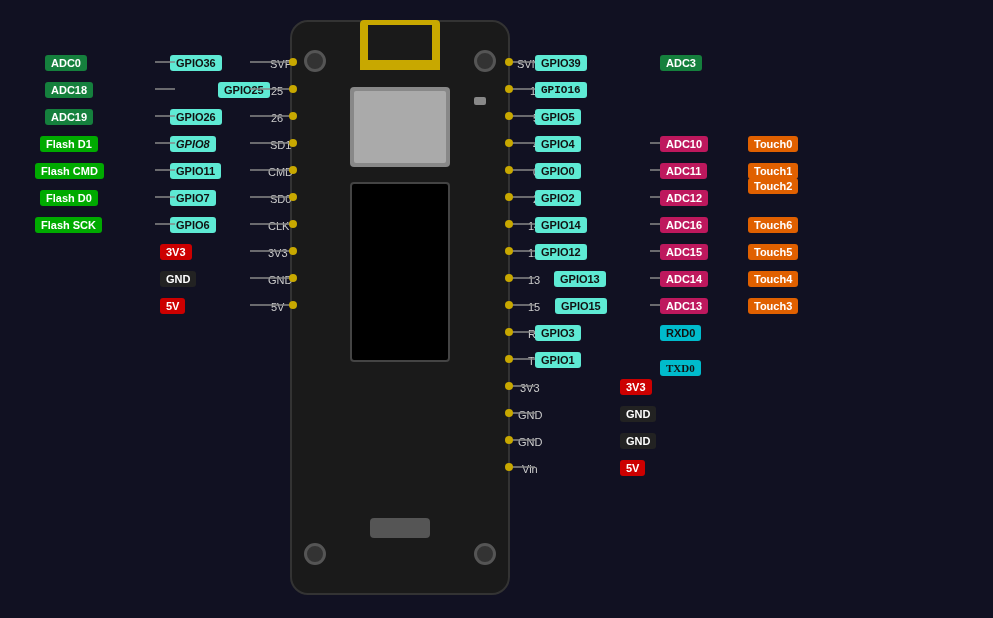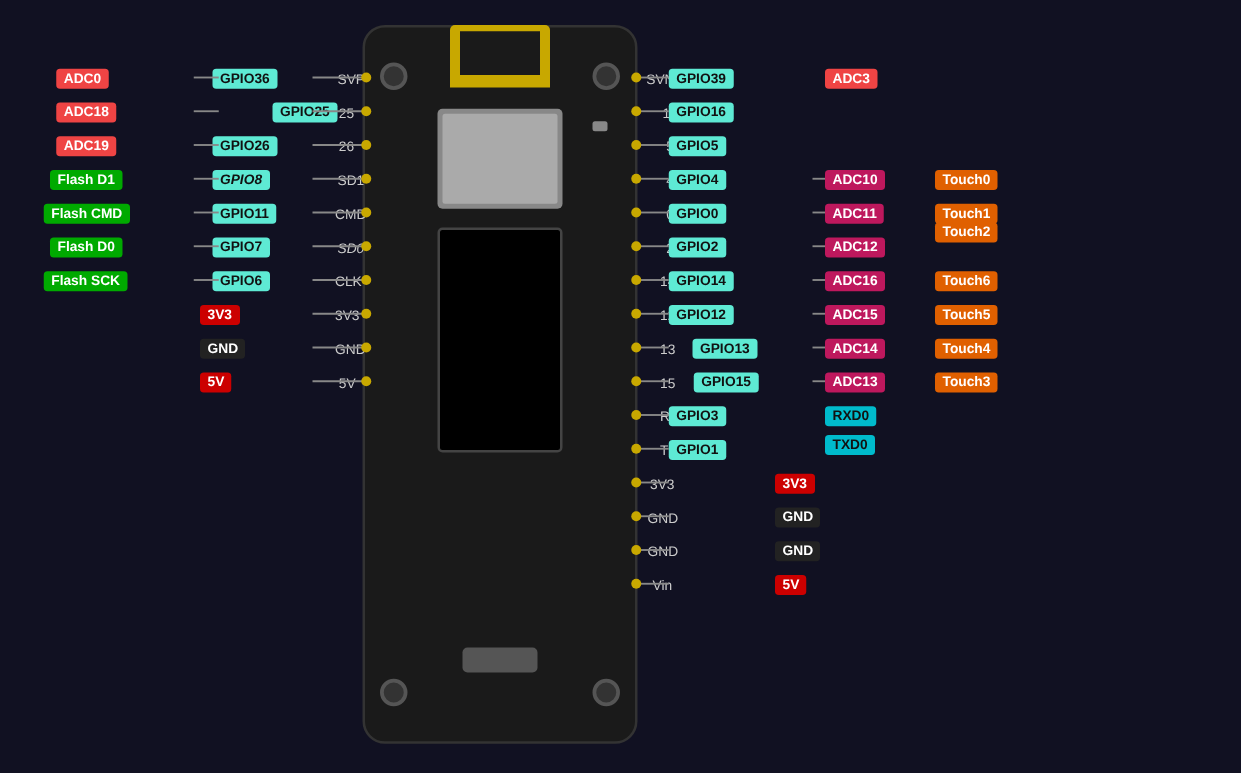--- a/index.html
+++ b/index.html
@@ -125,21 +125,21 @@
       position: absolute;
       padding: 2px 6px;
       border-radius: 3px;
       font-size: 11px;
       font-weight: bold;
       color: white;
       white-space: nowrap;
       text-align: center;
     }
 
-    .label-pink { background: #ef4444; }
+    .label-pink { background: #15803d; }
     .label-green { background: #00aa00; }
     .label-red { background: #cc0000; }
     .label-black { background: #222; }
     .label-magenta { background: #be185d; }
     .label-orange { background: #e06000; }
     .label-cyan { background: #00bbcc; color: #111; }
 
     
     .label-gpio { background: #5eead4; color: #111; font-weight: bold; }
 
@@ -189,41 +189,41 @@
   <div class="label-box label-green" style="left:40px;top:136px;">Flash D1</div>
   <div class="label-box label-gpio" style="left:170px;top:136px;font-style:italic;">GPIO8</div>
   <span class="pin-num" style="left:270px;top:139px;">SD1</span>
 
   <div class="label-box label-green" style="left:35px;top:163px;">Flash CMD</div>
   <div class="label-box label-gpio" style="left:170px;top:163px;">GPIO11</div>
   <span class="pin-num" style="left:268px;top:166px;">CMD</span>
 
   <div class="label-box label-green" style="left:40px;top:190px;">Flash D0</div>
   <div class="label-box label-gpio" style="left:170px;top:190px;">GPIO7</div>
-  <span class="pin-num" style="left:270px;top:193px;font-style:italic;">SD0</span>
+  <span class="pin-num" style="left:270px;top:193px;">SD0</span>
 
   <div class="label-box label-green" style="left:35px;top:217px;">Flash SCK</div>
   <div class="label-box label-gpio" style="left:170px;top:217px;">GPIO6</div>
   <span class="pin-num" style="left:268px;top:220px;">CLK</span>
 
   <div class="label-box label-red" style="left:160px;top:244px;">3V3</div>
   <span class="pin-num" style="left:268px;top:247px;">3V3</span>
 
   <div class="label-box label-black" style="left:160px;top:271px;">GND</div>
   <span class="pin-num" style="left:268px;top:274px;">GND</span>
 
   <div class="label-box label-red" style="left:160px;top:298px;">5V</div>
   <span class="pin-num" style="left:271px;top:301px;">5V</span>
 
   <span class="pin-num" style="left:517px;top:58px;">SVN</span>
   <div class="label-box label-gpio" style="left:535px;top:55px;">GPIO39</div>
   <div class="label-box label-pink" style="left:660px;top:55px;">ADC3</div>
 
   <span class="pin-num" style="left:530px;top:85px;">16</span>
-  <div class="label-box label-gpio" style="left:535px;top:82px;">GPIO16</div>
+  <div class="label-box label-gpio" style="left:535px;top:82px;font-family:Liberation Mono, monospace;">GPIO16</div>
 
   <span class="pin-num" style="left:533px;top:112px;">5</span>
   <div class="label-box label-gpio" style="left:535px;top:109px;">GPIO5</div>
 
   <span class="pin-num" style="left:533px;top:139px;">4</span>
   <div class="label-box label-gpio" style="left:535px;top:136px;">GPIO4</div>
   <div class="label-box label-magenta" style="left:660px;top:136px;">ADC10</div>
   <div class="label-box label-orange" style="left:748px;top:136px;">Touch0</div>
 
   <span class="pin-num" style="left:533px;top:166px;">0</span>
@@ -255,21 +255,21 @@
   <div class="label-box label-gpio" style="left:535px;top:298px;margin-left:20px;">GPIO15</div>
   <div class="label-box label-magenta" style="left:660px;top:298px;">ADC13</div>
   <div class="label-box label-orange" style="left:748px;top:298px;">Touch3</div>
 
   <span class="pin-num" style="left:528px;top:328px;">RX</span>
   <div class="label-box label-gpio" style="left:535px;top:325px;">GPIO3</div>
   <div class="label-box label-cyan" style="left:660px;top:325px;">RXD0</div>
 
   <span class="pin-num" style="left:528px;top:355px;">TX</span>
   <div class="label-box label-gpio" style="left:535px;top:352px;">GPIO1</div>
-  <div class="label-box label-cyan" style="left:660px;top:348px;">TXD0</div>
+  <div class="label-box label-cyan" style="left:660px;top:360px;font-family:Liberation Serif, serif;">TXD0</div>
 
   <span class="pin-num" style="left:520px;top:382px;">3V3</span>
   <div class="label-box label-red" style="left:620px;top:379px;">3V3</div>
 
   <span class="pin-num" style="left:518px;top:409px;">GND</span>
   <div class="label-box label-black" style="left:620px;top:406px;">GND</div>
 
   <span class="pin-num" style="left:518px;top:436px;">GND</span>
   <div class="label-box label-black" style="left:620px;top:433px;">GND</div>
 

